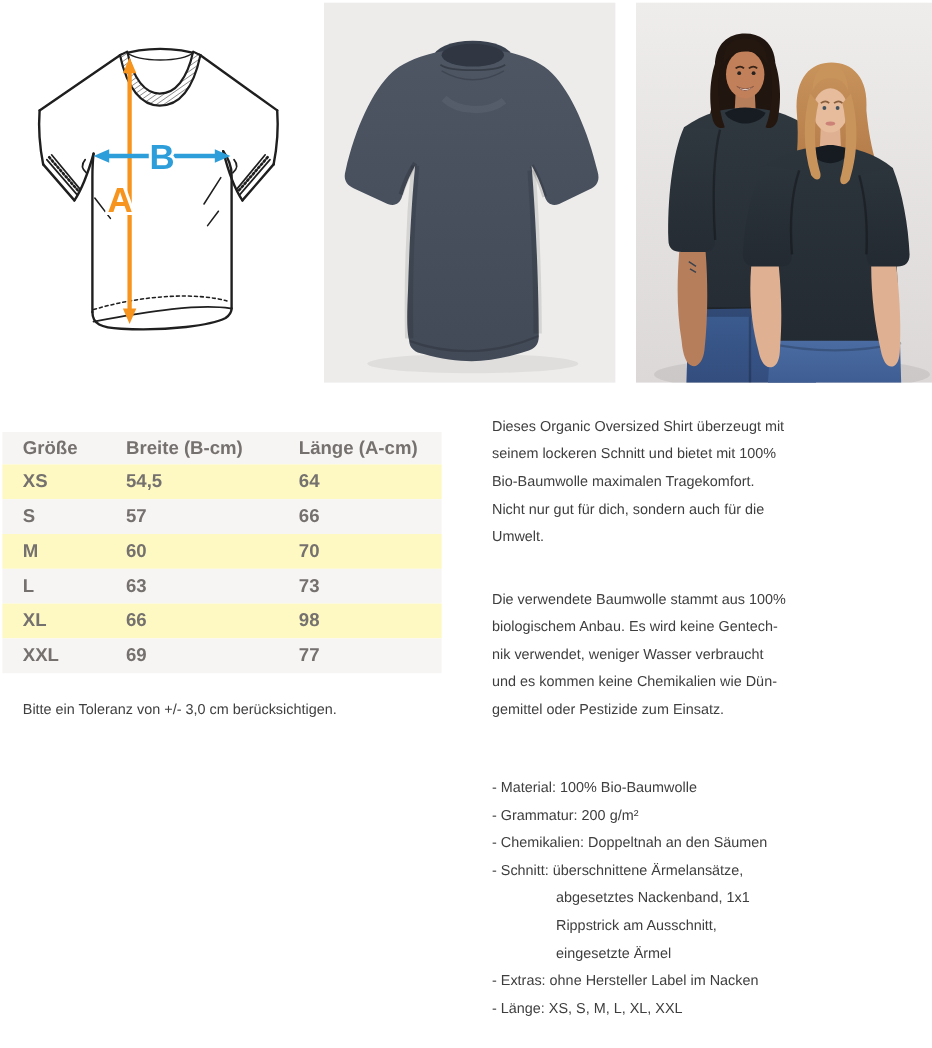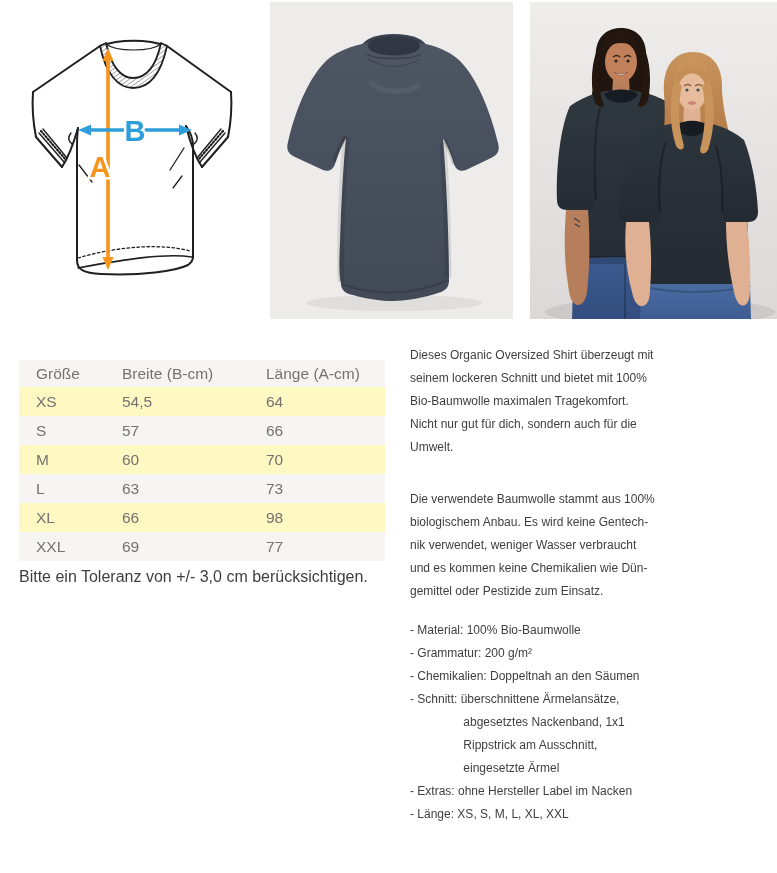--- a/index.html
+++ b/index.html
@@ -4,35 +4,35 @@
 <style>
   html,body{margin:0;padding:0;background:#fff;}
   .page{position:relative;width:777px;height:873px;background:#ffffff;
         font-family:"Liberation Sans",sans-serif;overflow:hidden;}
   .panel{position:absolute;}
   .panel-diagram{left:16px;top:30px;width:232px;height:262px;}
   .panel-product{left:270px;top:2px;width:243px;height:317px;}
   .panel-models{left:530px;top:2px;width:247px;height:317px;}
   .panel svg{display:block;}
 
-  .size-table{position:absolute;left:19px;top:360px;width:366px;
-              font-size:15.5px;color:#75716f;}
+  .size-table{position:absolute;left:2px;top:360px;width:366px;
+              font-size:15.5px;color:#75716f;font-weight:bold;}
   .trow{display:flex;align-items:center;height:29px;background:#f7f5f4;}
   .trow.head{height:27px;}
   .trow.stripe{background:#fef9c3;}
   .c1{width:103px;padding-left:17px;box-sizing:border-box;}
   .c2{width:144px;}
   .c3{flex:1;}
 
-  .note{position:absolute;left:19px;top:568px;font-size:16px;color:#3e3e3e;}
+  .note{position:absolute;left:19px;top:584px;font-size:12px;color:#3e3e3e;}
 
   .desc{position:absolute;left:410px;top:344px;width:364px;
         font-size:12px;line-height:23px;color:#3e3e3e;}
   .desc p{margin:0 0 29px 0;white-space:pre-line;}
-  .desc p.p2{margin-bottom:16px;}
+  .desc p.p2{margin-bottom:42px;}
   .bullet{white-space:pre-wrap;}
 </style>
 </head>
 <body>
 
 <div class="page">
 
   <div class="panel panel-diagram">
     <svg width="232" height="262" viewBox="0 0 232 262">
       <defs>

